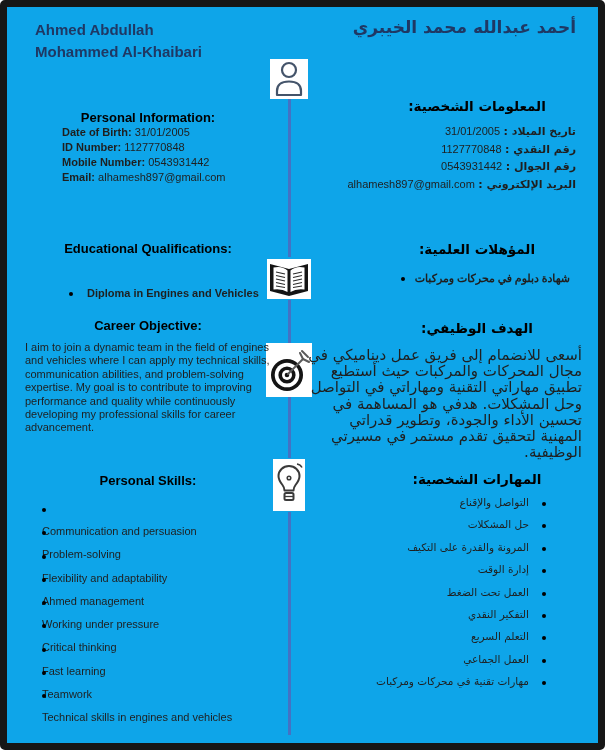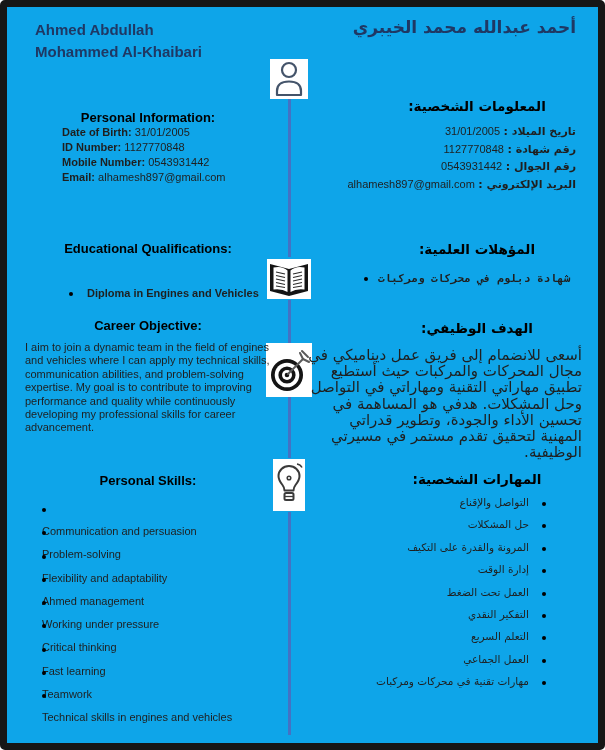--- a/index.html
+++ b/index.html
@@ -45,21 +45,21 @@
   .en-skills { left:35px; top:496px; }
   .en-skills .bullet-row { gap:13px; height:23.3px;flex-direction:column; }
 
   
   .ar { direction:rtl; font-family:"DejaVu Sans", sans-serif; }
   .h-ar { left:345px; width:250px; text-align:center; font-size:13.5px; font-weight:bold; color:#000; }
   .ar-fields { right:22px; top:116px; text-align:right; font-size:11px; line-height:16.5px; }
   .ar-fields .lbl { font-weight:bold; }
   .ar-fields .val { font-family:"Liberation Sans", sans-serif; }
   .ar-edu-item { right:28px; top:265px; direction:ltr; gap:10px; font-weight:bold; font-size:11px; }
-  .ar-edu-item .txt { direction:rtl; font-family:Liberation Mono, monospace; }
+  .ar-edu-item .txt { direction:rtl; font-family:Liberation Serif, serif; }
   .ar-obj-text { right:16px; top:340px; width:276px; font-size:15px; line-height:16.2px; text-align:right; }
   .ar-skills { right:52px; top:489px; }
   .ar-skills .bullet-row { direction:rtl; gap:13px; height:22.4px; font-size:10.5px; justify-content:flex-start; }
   .ar-skills .dot { margin-top:6px; }
 </style>
 </head>
 <body>
 
 <div class="page">
 
@@ -195,21 +195,21 @@
   </div>
 
   <div class="abs h-ar ar" style="top:91px;">المعلومات الشخصية:</div>
 
   <div class="abs ar-fields ar">
     <div>
       <span class="lbl">تاريخ الميلاد :</span>
       <span class="val">31/01/2005</span>
     </div>
     <div>
-      <span class="lbl">رقم شهادة :</span>
+      <span class="lbl">رقم النقدي :</span>
       <span class="val">1127770848</span>
     </div>
     <div>
       <span class="lbl">رقم الجوال :</span>
       <span class="val">0543931442</span>
     </div>
     <div>
       <span class="lbl">البريد الإلكتروني :</span>
       <span class="val">alhamesh897@gmail.com</span>
     </div>

